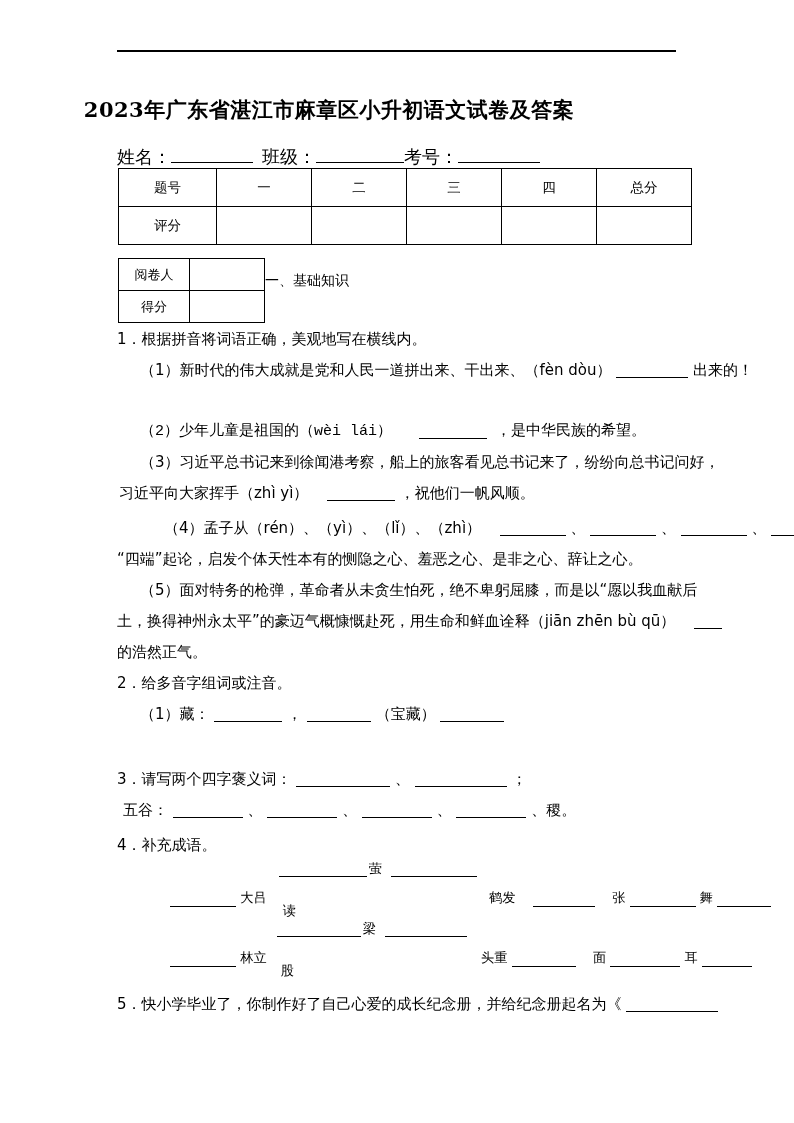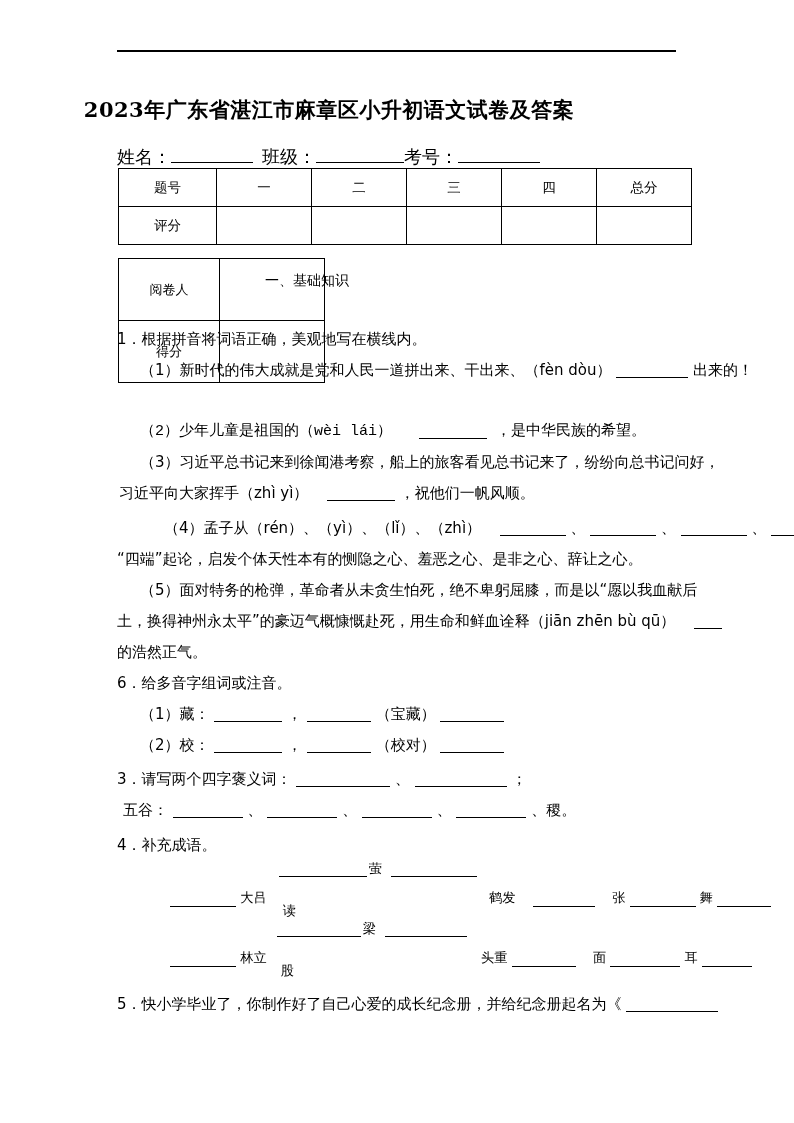--- a/index.html
+++ b/index.html
@@ -90,21 +90,21 @@
     top: 258px;
     border-collapse: collapse;
     table-layout: fixed;
   }
   .marker-table td {
     border: 1.3px solid #000;
     height: 31px;
     text-align: center;
     vertical-align: middle;
     font-size: 13px;
-    padding: 15px;
+    padding: 0;
   }
   .marker-table td.mlabel { width: 70px; }
   .marker-table td.mblank { width: 74px; }
 
   .section-heading {
     position: absolute;
     left: 265px;
     top: 272px;
     font-size: 14px;
     white-space: nowrap;
@@ -242,39 +242,31 @@
   <div class="q" style="left:117px; top:552px;">“四端”起论，启发个体天性本有的恻隐之心、羞恶之心、是非之心、辞让之心。</div>
 
   <div class="q" style="left:140px; top:583px;">（5）面对特务的枪弹，革命者从未贪生怕死，绝不卑躬屈膝，而是以“愿以我血献后</div>
   <div class="q" style="left:117px; top:614px;">
     <span>土，换得神州永太平”的豪迈气概慷慨赴死，用生命和鲜血诠释（jiān zhēn bù qū）</span>
     <span class="gap-sm"></span>
     <span class="blank" style="width:28px;"></span>
   </div>
   <div class="q" style="left:117px; top:645px;">的浩然正气。</div>
 
-  <div class="q" style="left:117px; top:676px;">6．给多音字组词或注音。</div>
+  <div class="q" style="left:117px; top:676px;">2．给多音字组词或注音。</div>
 
   <div class="q" style="left:140px; top:707px;">
     <span>（1）藏：</span>
     <span class="blank" style="width:68px;"></span>
     <span>，</span>
     <span class="blank" style="width:64px;"></span>
     <span>（宝藏）</span>
     <span class="blank" style="width:64px;"></span>
   </div>
 
-  <div class="q" style="left:140px; top:738px;">
-    <span>（2）校：</span>
-    <span class="blank" style="width:68px;"></span>
-    <span>，</span>
-    <span class="blank" style="width:64px;"></span>
-    <span>（校对）</span>
-    <span class="blank" style="width:64px;"></span>
-  </div>
 
   <div class="q" style="left:117px; top:772px;">
     <span>3．请写两个四字褒义词：</span>
     <span class="blank" style="width:94px;"></span>
     <span>、</span>
     <span class="blank" style="width:92px;"></span>
     <span>；</span>
   </div>
 
   <div class="q" style="left:123px; top:803px;">

